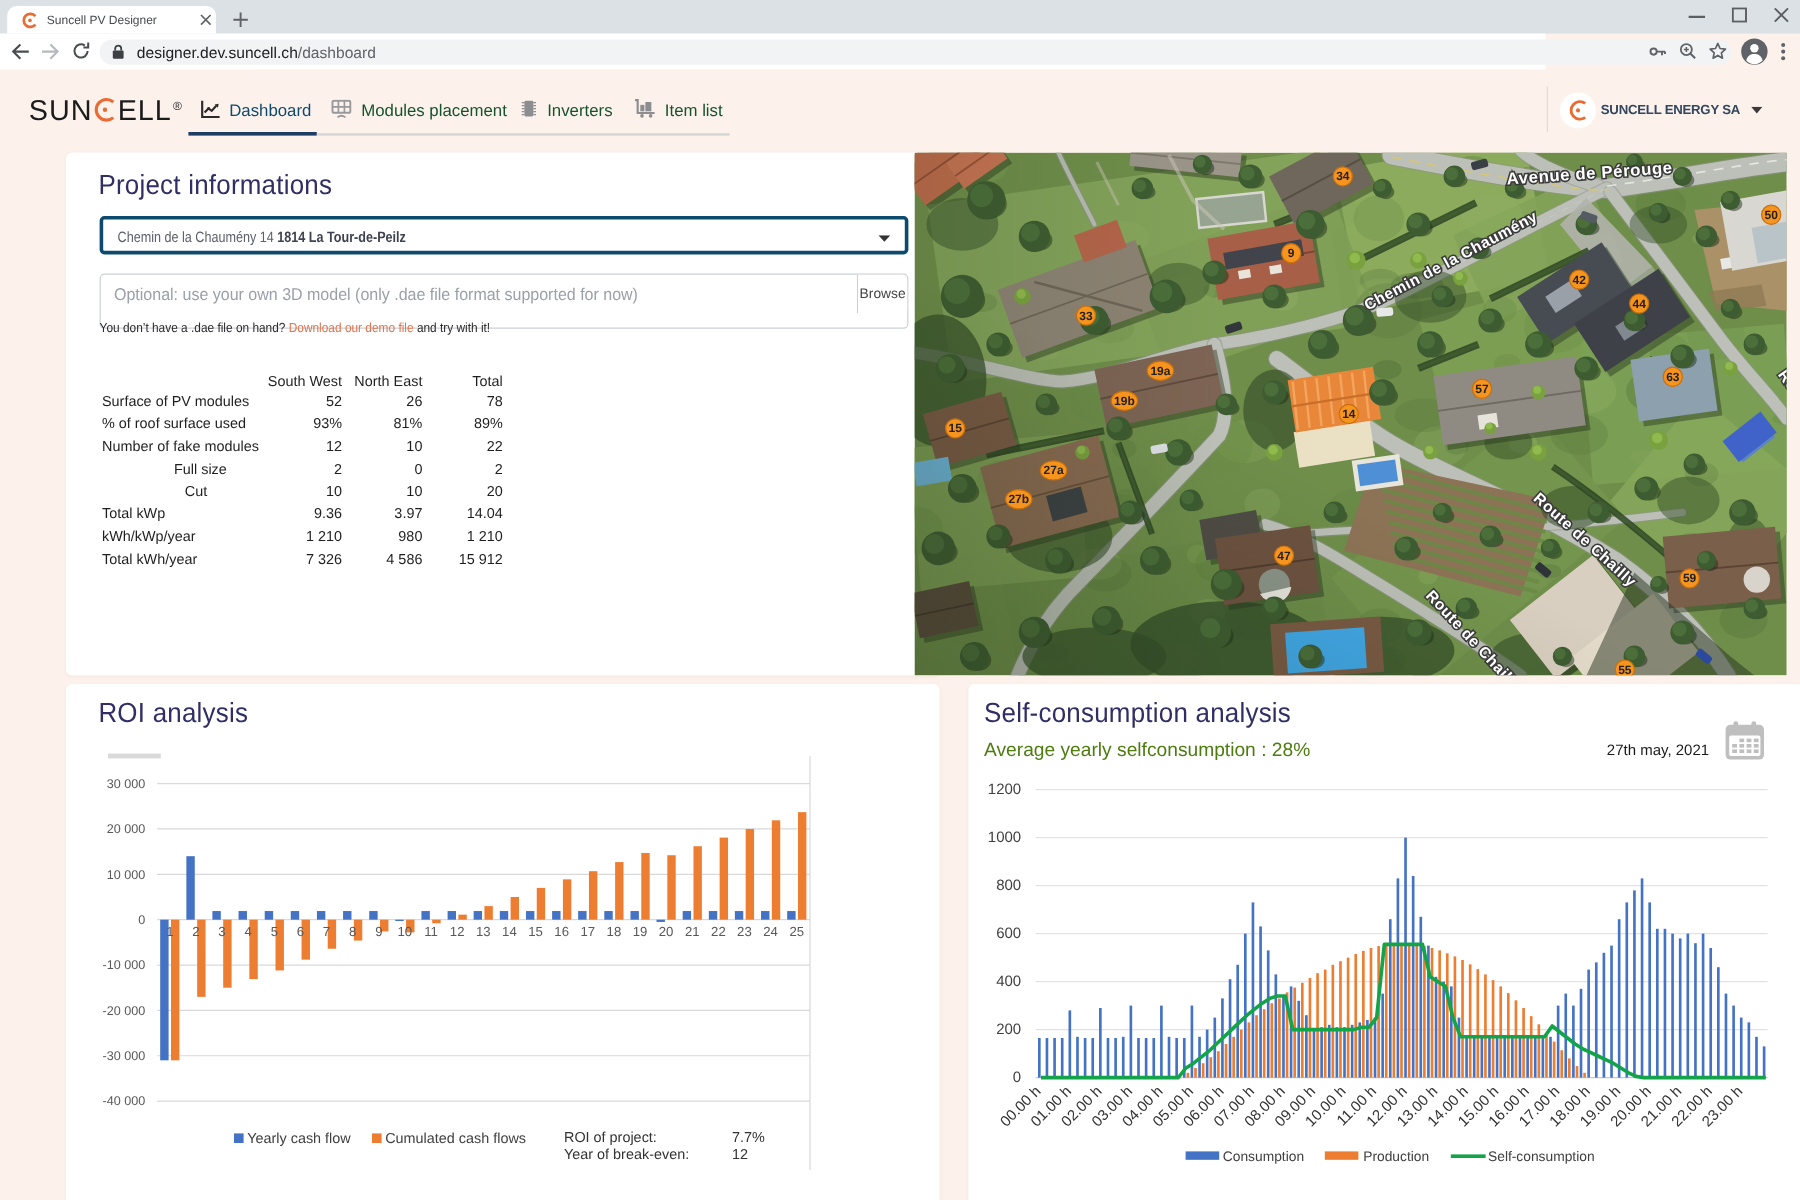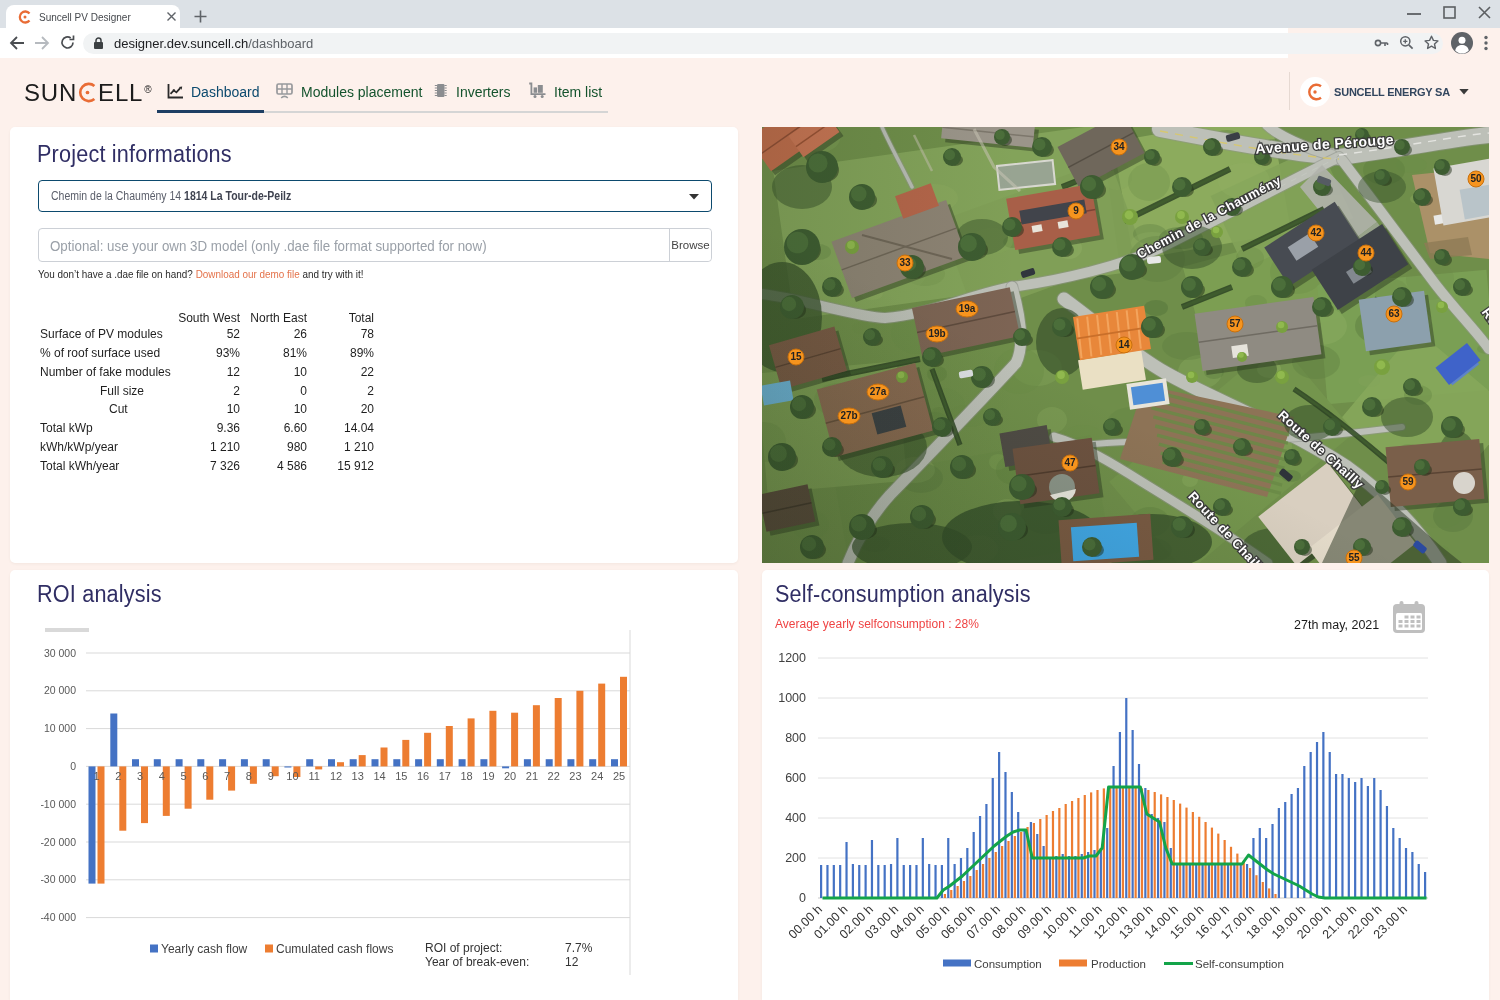--- a/index.html
+++ b/index.html
@@ -10,26 +10,26 @@
 .urlbar { position:absolute; left:83px; top:4.5px; width:1360px; height:21px; background:#f1f3f4; border-radius:11px; }
 .urltext { position:absolute; left:114px; top:7.5px; font-size:13px; color:#202124; }
 .urltext span { color:#5f6368; }
 .header { position:absolute; left:0; top:58px; width:1500px; height:57px; background:#fdf1ec; }
 .logo { position:absolute; left:24px; top:21px; font-size:24px; font-weight:400; letter-spacing:0.8px; color:#1c1c1c; }
 .nav { position:absolute; top:25.5px; font-size:14px; color:#14532d; }
 .nav.active { color:#0c4a6e; }
 .underline-dark { position:absolute; left:157px; top:52px; width:107px; height:3px; background:#1d3e63; }
 .underline-gray { position:absolute; left:264px; top:52.5px; width:344px; height:2px; background:#d5d5d5; }
 .account { position:absolute; left:1334px; top:28px; font-size:11px; letter-spacing:-0.2px; font-weight:bold; color:#32465e; }
-.panel { position:absolute; background:#fff; border-radius:5px; box-shadow:0 1px 3px rgba(90,60,50,0.06); }
+.panel { position:absolute; background:#fff; border-radius:5px; box-shadow:0 1px 3px rgba(90,60,50,0.06);margin-left:45px; }
 h2 { font-size:23px; font-weight:500; color:#302e64; letter-spacing:0.2px; transform:scaleX(0.94); transform-origin:left center; white-space:nowrap; }
-.select { position:absolute; left:28px; top:53px; width:674px; height:32px; border:1px solid #0c4a6e; border-radius:4px; background:#fff; }
+.select { position:absolute; left:28px; top:53px; width:674px; height:32px; border:3px solid #0c4a6e; border-radius:4px; background:#fff; }
 .select .txt { position:absolute; left:12px; top:8px; font-size:12.5px; color:#5a5e6a; transform:scaleX(0.84); transform-origin:left top; white-space:nowrap; }
 .select .txt b { color:#3f4350; }
-.filerow { position:absolute; left:28px; top:101px; width:674px; height:34px; border:1px solid #ccd0d6; border-radius:4px; background:#fff; }
+.filerow { position:absolute; left:28px; top:101px; width:674px; height:46px; border:1px solid #ccd0d6; border-radius:4px; background:#fff; }
 .filerow .ph { position:absolute; left:11px; top:9px; font-size:14.2px; color:#9aa0a8; transform:scaleX(0.94); transform-origin:left top; white-space:nowrap; }
 .filerow .browse { position:absolute; right:0; top:0; width:42px; height:32px; border-left:1px solid #ccd0d6; font-size:11.5px; color:#444; text-align:center; line-height:32px; background:#fff; border-radius:0 4px 4px 0; }
 .hint { position:absolute; left:28px; top:141px; font-size:11px; color:#2b2b2b; transform:scaleX(0.9); transform-origin:left top; white-space:nowrap; }
 .hint a { color:#e4724a; text-decoration:none; }
 table.info { position:absolute; left:30px; top:182px; border-collapse:collapse; table-layout:fixed; font-size:12px; color:#1f1f1f; }
 table.info td, table.info th { padding:2.45px 0; font-weight:normal; white-space:nowrap; }
 table.info th { padding-bottom:0.5px; }
 table.info tr.first td { padding-top:1px; }
 table.info .c1 { width:134px; text-align:left; }
 table.info .c2 { width:66px; text-align:right; }
@@ -195,21 +195,21 @@
         </tr>
     <tr>
           <td class="c1" style="padding-left:69px">Cut</td>
           <td class="c2">10</td>
           <td class="c3">10</td>
           <td class="c4">20</td>
         </tr>
     <tr>
           <td class="c1">Total kWp</td>
           <td class="c2">9.36</td>
-          <td class="c3">6.60</td>
+          <td class="c3">3.97</td>
           <td class="c4">14.04</td>
         </tr>
     <tr>
           <td class="c1">kWh/kWp/year</td>
           <td class="c2">1 210</td>
           <td class="c3">980</td>
           <td class="c4">1 210</td>
         </tr>
     <tr>
           <td class="c1">Total kWh/year</td>
@@ -879,21 +879,21 @@
       <text x="266" y="382.5" font-size="12" fill="#404040">Cumulated cash flows</text>
       <text x="415" y="381.5" font-size="12" fill="#333">ROI of project:</text>
       <text x="555" y="381.5" font-size="12" fill="#333">7.7%</text>
       <text x="415" y="395.5" font-size="12" fill="#333">Year of break-even:</text>
       <text x="555" y="395.5" font-size="12" fill="#333">12</text>
     </svg>
 </div>
 
 <div class="panel" style="left:762px; top:570px; width:727px; height:430px; border-radius:5px 5px 0 0;">
   <h2 style="position:absolute;left:13px;top:11px">Self-consumption analysis</h2>
-  <div style="position:absolute;left:13px;top:47px;font-size:12px;color:#ef4444">Average yearly selfconsumption : 28%</div>
+  <div style="position:absolute;left:13px;top:47px;font-size:16px;color:#4d7c0f">Average yearly selfconsumption : 28%</div>
   <div style="position:absolute;left:532px;top:48px;font-size:12.5px;color:#1a1a1a">27th may, 2021</div>
   <svg style="position:absolute;left:628px;top:28px" width="38" height="38" viewBox="0 0 38 38">
     <rect x="3" y="6" width="32" height="29" rx="4" fill="#bfbfbf"></rect>
     <rect x="6" y="15" width="26" height="17" rx="1.5" fill="#fff"></rect>
     <rect x="9.5" y="3" width="4" height="8" rx="2" fill="#bfbfbf"></rect>
     <rect x="24.5" y="3" width="4" height="8" rx="2" fill="#bfbfbf"></rect>
     <g fill="#bfbfbf">
       <rect x="14.5" y="17.5" width="4" height="3"></rect>
         <rect x="20.5" y="17.5" width="4" height="3"></rect>
         <rect x="26.5" y="17.5" width="4" height="3"></rect>

